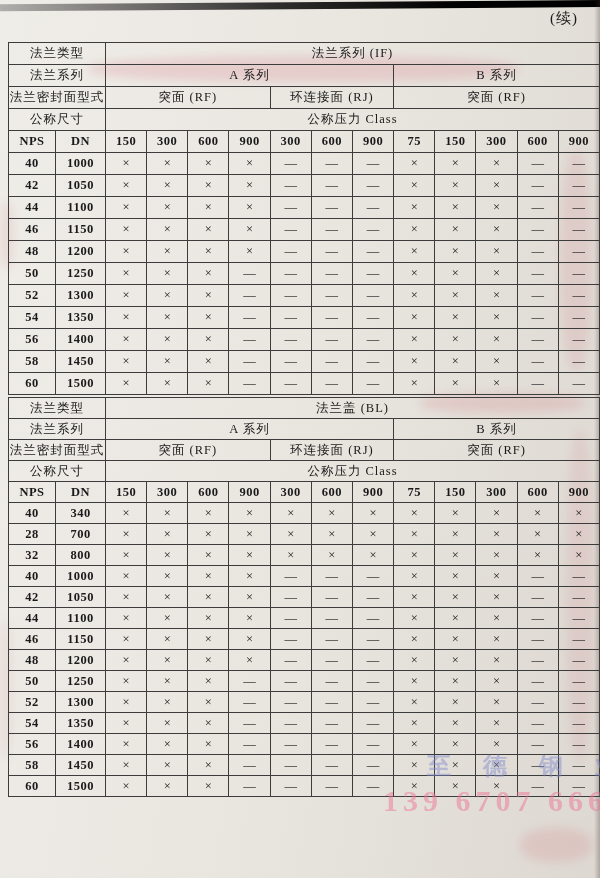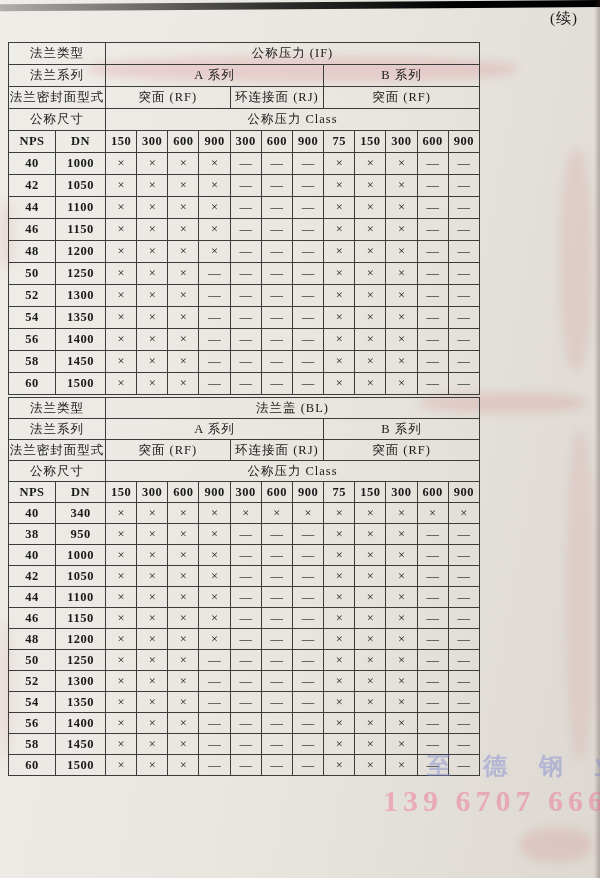--- a/index.html
+++ b/index.html
@@ -12,21 +12,21 @@
     position:absolute;top:0;left:0;width:602px;height:7px;
     background:linear-gradient(to right, rgba(30,30,30,.30), rgba(15,15,15,.85) 45%, #000 75%);
     transform:rotate(-.4deg);transform-origin:right top;
   }
   .right-edge{
     position:absolute;top:0;right:0;width:6px;height:100%;
     background:linear-gradient(to left, rgba(70,45,45,.30), rgba(70,45,45,0));
   }
   .continued{position:absolute;top:9px;right:22px;font-size:15px;letter-spacing:1px;color:#191919}
   .tables{position:absolute;top:42px;left:8px;width:592px}
-  table.flg{border-collapse:collapse;width:472px;table-layout:fixed;background:transparent}
+  table.flg{border-collapse:collapse;width:592px;table-layout:fixed;background:transparent}
   table.flg td{
     border:1px solid #3c3c3c;text-align:center;vertical-align:middle;
     padding:0;height:21px;overflow:hidden;white-space:nowrap;
     font-size:12.5px;line-height:1;color:#1a1a1a;
   }
   table.flg.t2 td{height:20px}
   td.lab{font-size:13px;letter-spacing:1px}
   td.num{font-size:12.5px;font-weight:bold;letter-spacing:.5px;font-family:"Liberation Serif","DejaVu Serif",serif}
   td.sym{font-size:12px}
   .gap{height:2px}
@@ -71,21 +71,21 @@
           <col>
           <col>
           <col>
           <col>
           <col>
           <col>
         </colgroup>
         <tbody>
           <tr>
             <td class="lab" colspan="2">法兰类型</td>
-            <td class="lab" colspan="12">公称压力 (IF)</td>
+            <td class="lab" colspan="12">法兰系列 (IF)</td>
           </tr>
           <tr>
             <td class="lab" colspan="2">法兰系列</td>
             <td class="lab" colspan="7">A 系列</td>
             <td class="lab" colspan="5">B 系列</td>
           </tr>
           <tr>
             <td class="lab" colspan="2">法兰密封面型式</td>
             <td class="lab" colspan="4">突面 (RF)</td>
             <td class="lab" colspan="3">环连接面 (RJ)</td>
@@ -355,34 +355,50 @@
             <td class="sym">×</td>
             <td class="sym">×</td>
             <td class="sym">×</td>
             <td class="sym">×</td>
             <td class="sym">×</td>
             <td class="sym">×</td>
             <td class="sym">×</td>
             <td class="sym">×</td>
           </tr>
           <tr>
-            <td class="num">38</td>
-            <td class="num">950</td>
-            <td class="sym">×</td>
-            <td class="sym">×</td>
-            <td class="sym">×</td>
-            <td class="sym">×</td>
-            <td class="sym">—</td>
-            <td class="sym">—</td>
-            <td class="sym">—</td>
-            <td class="sym">×</td>
-            <td class="sym">×</td>
-            <td class="sym">×</td>
-            <td class="sym">—</td>
-            <td class="sym">—</td>
+            <td class="num">28</td>
+            <td class="num">700</td>
+            <td class="sym">×</td>
+            <td class="sym">×</td>
+            <td class="sym">×</td>
+            <td class="sym">×</td>
+            <td class="sym">×</td>
+            <td class="sym">×</td>
+            <td class="sym">×</td>
+            <td class="sym">×</td>
+            <td class="sym">×</td>
+            <td class="sym">×</td>
+            <td class="sym">×</td>
+            <td class="sym">×</td>
+          </tr>
+          <tr>
+            <td class="num">32</td>
+            <td class="num">800</td>
+            <td class="sym">×</td>
+            <td class="sym">×</td>
+            <td class="sym">×</td>
+            <td class="sym">×</td>
+            <td class="sym">×</td>
+            <td class="sym">×</td>
+            <td class="sym">×</td>
+            <td class="sym">×</td>
+            <td class="sym">×</td>
+            <td class="sym">×</td>
+            <td class="sym">×</td>
+            <td class="sym">×</td>
           </tr>
           <tr>
             <td class="num">40</td>
             <td class="num">1000</td>
             <td class="sym">×</td>
             <td class="sym">×</td>
             <td class="sym">×</td>
             <td class="sym">×</td>
             <td class="sym">—</td>
             <td class="sym">—</td>

